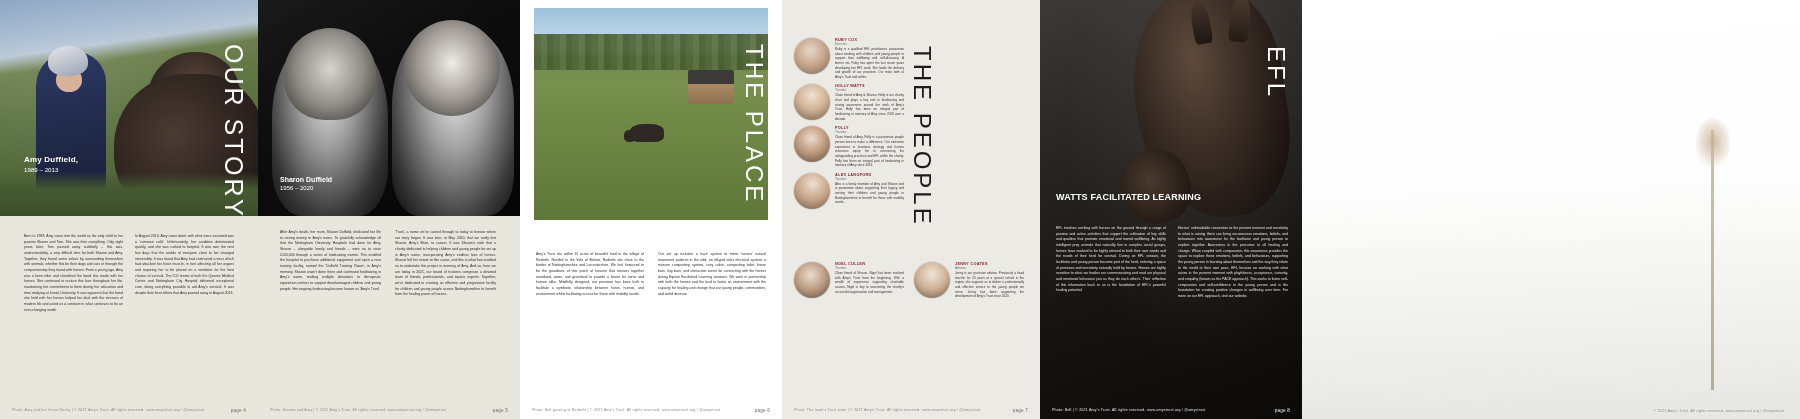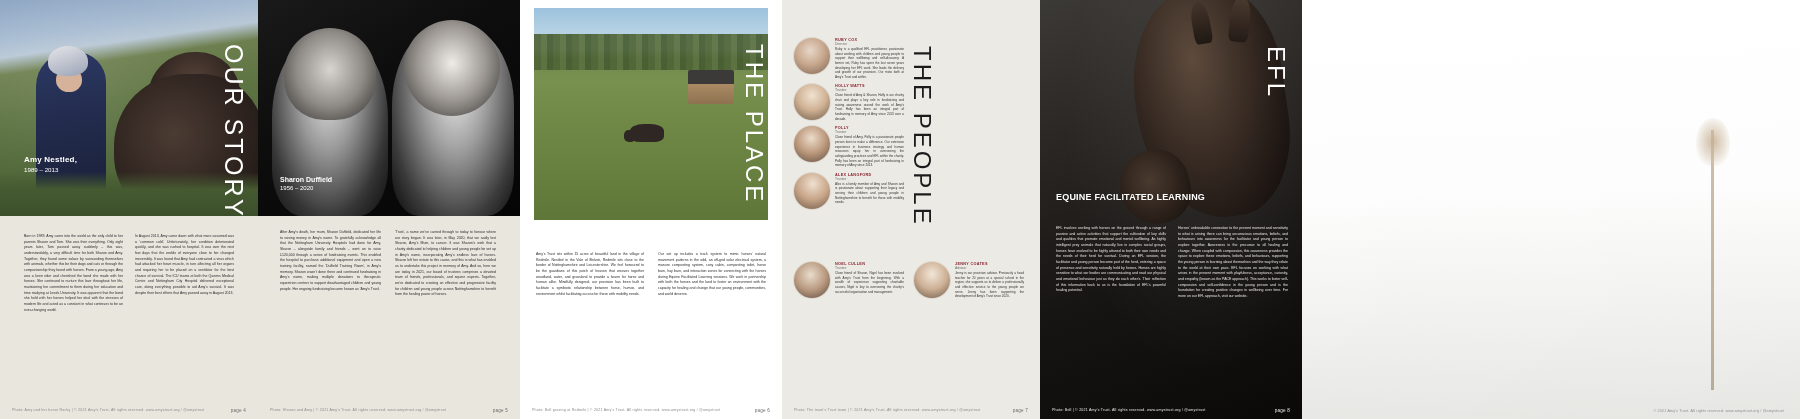--- a/index.html
+++ b/index.html
@@ -239,21 +239,21 @@
       <div class="horse"></div>
       <div class="person"></div>
       <div class="face"></div>
       <div class="hat"></div>
       <div class="grassfg"></div>
     </div>
 
     <div class="vertical-title">OUR STORY</div>
 
     <div class="caption">
-      <div class="nm">Amy Nestled,</div>
+      <div class="nm">Amy Duffield,</div>
       <div class="dt">1989 – 2013</div>
     </div>
 
     <div class="cols">
       <div class="body-col">Born in 1989, Amy came into the world as the only child to her parents Sharon and Tom. She was their everything. Only eight years later, Tom passed away suddenly – this was, understandably, a very difficult time for both Sharon and Amy. Together, they found some solace by surrounding themselves with animals, whether this be their dogs and cats or through the companionship they found with horses. From a young age, Amy was a keen rider and cherished the bond she made with her horses. She continued to nurture this love throughout her life, maintaining her commitment to them during her education and time studying at Leeds University. It was apparent that the bond she held with her horses helped her deal with the stresses of modern life and acted as a constant in what continues to be an ever-changing world.</div>
       <div class="body-col">In August 2013, Amy came down with what more assumed was a 'common cold'. Unfortunately, her condition deteriorated quickly, and she was rushed to hospital. It was over the next few days that the worlds of everyone close to her changed irreversibly. It was found that Amy had contracted a virus which had attacked her heart muscle, in turn affecting all her organs and requiring her to be placed on a ventilator for the best chance of survival. The ICU teams at both the Queens Medical Centre and Nottingham City Hospital delivered exceptional care, doing everything possible to aid Amy's survival. It was despite their best efforts that Amy passed away in August 2013.</div>
     </div>
 
     <div class="footer">
       <span>Photo: Amy and her horse Rocky | © 2021 Amy's Trust. All rights reserved. www.amystrust.org / @amystrust</span>
@@ -371,21 +371,21 @@
   <section class="page p8">
     <div class="photo">
       <div class="head"></div>
       <div class="ear"></div>
       <div class="ear2"></div>
       <div class="muzzle"></div>
     </div>
 
     <div class="vertical-title">EFL</div>
 
-    <h2 class="efl">EQUINE FACILITATED LEARNING</h2>
+    <h2 class="efl">WATTS FACILITATED LEARNING</h2>
 
     <div class="cols">
       <div class="body-col">EFL involves working with horses on the ground through a range of passive and active activities that support the cultivation of key skills and qualities that promote emotional and mental wellbeing. As highly intelligent prey animals that naturally live in complex social groups, horses have evolved to be highly attuned to both their own needs and the needs of their herd for survival. During an EFL session, the facilitator and young person become part of the herd, entering a space of presence and sensitivity naturally held by horses. Horses are highly sensitive to what our bodies are communicating and read our physical and emotional behaviour just as they do each other's. Their reflection of this information back to us is the foundation of EFL's powerful healing potential.</div>
       <div class="body-col">Horses' unbreakable connection to the present moment and sensitivity to what is arising there can bring unconscious emotions, beliefs, and behaviours into awareness for the facilitator and young person to explore together. Awareness in the precursor to all healing and change. When coupled with compassion, this awareness provides the space to explore these emotions, beliefs, and behaviours, supporting the young person in learning about themselves and the way they relate to the world at their own pace. EFL focuses on working with what arises in the present moment with playfulness, acceptance, curiosity, and empathy (known as the PACE approach). This works to foster self-compassion and self-confidence in the young person and is the foundation for creating positive changes in wellbeing over time. For more on our EFL approach, visit our website.</div>
     </div>
 
     <div class="footer light">
       <span>Photo: Bell | © 2021 Amy's Trust. All rights reserved. www.amystrust.org / @amystrust</span>
       <span class="pg">page 8</span>
     </div>

